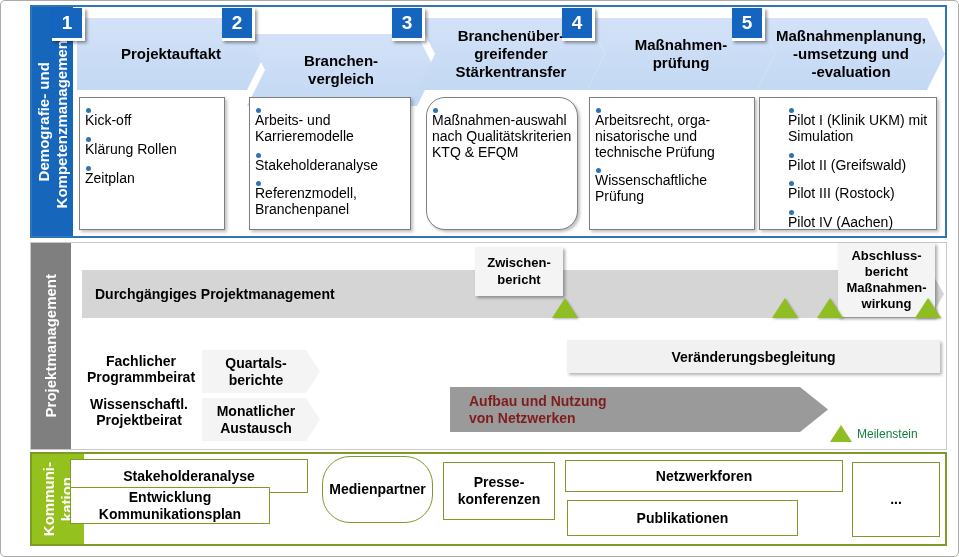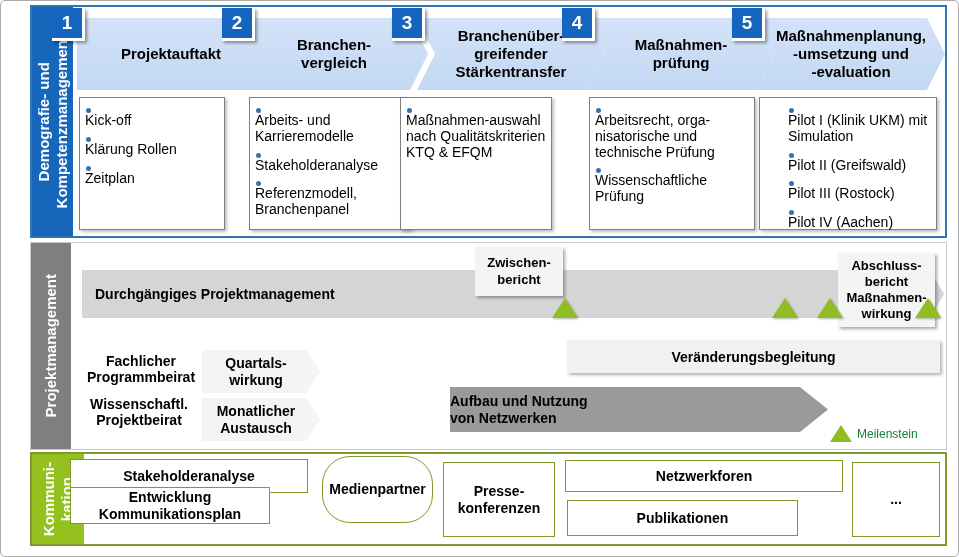--- a/index.html
+++ b/index.html
@@ -45,22 +45,22 @@
   .beirat-label{position:absolute;text-align:center;font-weight:bold;font-size:14px;line-height:1.15;color:#000;}
   .pent{position:absolute;background:#f4f4f4;filter:drop-shadow(2px 2px 2px rgba(0,0,0,.3));
      clip-path:polygon(0 0,calc(100% - 14px) 0,100% 50%,calc(100% - 14px) 100%,0 100%);
      display:flex;align-items:center;justify-content:center;text-align:center;
      font-weight:bold;font-size:14px;line-height:1.2;padding-right:10px;box-sizing:border-box;}
   .veraenderung{position:absolute;left:536px;top:97px;width:373px;height:33px;background:#f1f1f1;
      box-shadow:2px 2px 3px rgba(0,0,0,.3);display:flex;align-items:center;justify-content:center;
      font-weight:bold;font-size:14px;}
   .netz-arrow{position:absolute;left:419px;top:144px;width:378px;height:45px;background:#9a9a9a;
      clip-path:polygon(0 0,calc(100% - 28px) 0,100% 50%,calc(100% - 28px) 100%,0 100%);
-     display:flex;align-items:center;color:#000000;font-weight:bold;font-size:14px;line-height:1.15;
-     box-sizing:border-box;}
+     display:flex;align-items:center;color:#7f1d1d;font-weight:bold;font-size:14px;line-height:1.15;
+     padding-left:19px;box-sizing:border-box;}
   .legend-tri{position:absolute;left:799px;top:182px;border-left:11px solid transparent;
      border-right:11px solid transparent;border-bottom:17px solid #8ebe21;width:0;height:0;}
   .legend-label{position:absolute;left:826px;top:184px;font-size:12px;color:#15803d;}
   
   .kbox{position:absolute;background:#fff;border:1px solid #7d9b29;box-sizing:border-box;
      display:flex;align-items:center;justify-content:center;text-align:center;
      font-weight:bold;font-size:14px;line-height:1.2;color:#000;}
 </style>
 </head>
 <body>
@@ -69,21 +69,21 @@
 
   <div class="section sec-top">
     <div class="vbar vbar-top">
       <div class="vtext">Demografie- und
 Kompetenzmanagement</div>
     </div>
 
     <div class="phase-arrow arrow-first" style="left:45px;width:188px;">
       <span class="pre">Projektauftakt</span>
     </div>
-    <div class="phase-arrow arrow-notch" style="left:208px;width:188px;">
+    <div class="phase-arrow arrow-notch" style="left:215px;width:188px;margin-top:16px;">
       <span class="pre">Branchen-
 vergleich</span>
     </div>
     <div class="phase-arrow arrow-notch" style="left:385px;width:188px;">
       <span class="pre">Branchenüber-
 greifender
 Stärkentransfer</span>
     </div>
     <div class="phase-arrow arrow-notch" style="left:555px;width:188px;">
       <span class="pre">Maßnahmen-
@@ -126,21 +126,21 @@
         <li>
             <span class="bullet-dot"></span>
             <span>Stakeholderanalyse</span>
           </li>
         <li>
             <span class="bullet-dot"></span>
             <span>Referenzmodell, Branchenpanel</span>
           </li>
       </ul>
     </div>
-    <div class="detail-box" style="left:368px;width:152px;">
+    <div class="detail-box" style="left:394px;width:152px;border-radius:19px;">
       <ul>
         <li>
             <span class="bullet-dot"></span>
             <span>Maßnahmen-auswahl nach Qualitätskriterien KTQ &amp; EFQM</span>
           </li>
       </ul>
     </div>
     <div class="detail-box" style="left:557px;width:166px;">
       <ul>
         <li>
@@ -179,34 +179,34 @@
     <div class="vbar vbar-mid">
       <div class="vtext">Projektmanagement</div>
     </div>
 
     <div class="mainbar">
       <span>Durchgängiges Projektmanagement</span>
     </div>
 
     <div class="float-box pre" style="left:444px;top:4px;width:88px;height:49px;">Zwischen-
 bericht</div>
-    <div class="float-box pre" style="left:807px;top:10px;width:97px;height:74px;">Abschluss-
+    <div class="float-box pre" style="left:807px;top:0px;width:97px;height:74px;">Abschluss-
 bericht
 Maßnahmen-
 wirkung</div>
 
     <div class="tri" style="left:521px;top:55px;"></div>
     <div class="tri" style="left:741px;top:55px;"></div>
     <div class="tri" style="left:786px;top:55px;"></div>
     <div class="tri" style="left:884px;top:55px;"></div>
 
     <div class="beirat-label pre" style="left:44px;top:110px;width:132px;">Fachlicher
 Programmbeirat</div>
     <div class="pent pre" style="left:171px;top:107px;width:118px;height:43px;">Quartals-
-wirkung</div>
+berichte</div>
 
     <div class="beirat-label pre" style="left:40px;top:153px;width:136px;">Wissenschaftl.
 Projektbeirat</div>
     <div class="pent pre" style="left:171px;top:155px;width:118px;height:43px;">Monatlicher
 Austausch</div>
 
     <div class="veraenderung">Veränderungsbegleitung</div>
 
     <div class="netz-arrow pre">Aufbau und Nutzung
 von Netzwerken</div>
@@ -218,21 +218,21 @@
   <div class="section sec-bot">
     <div class="vbar vbar-bot">
       <div class="vtext">Kommuni-
 kation</div>
     </div>
 
     <div class="kbox" style="left:38px;top:5px;width:238px;height:34px;">Stakeholderanalyse</div>
     <div class="kbox pre" style="left:38px;top:33px;width:200px;height:37px;">Entwicklung
 Kommunikationsplan</div>
     <div class="kbox" style="left:290px;top:2px;width:111px;height:67px;border-radius:28px;">Medienpartner</div>
-    <div class="kbox pre" style="left:411px;top:8px;width:112px;height:75px;">Presse-
+    <div class="kbox pre" style="left:411px;top:8px;width:112px;height:58px;">Presse-
 konferenzen</div>
     <div class="kbox" style="left:533px;top:6px;width:278px;height:32px;">Netzwerkforen</div>
     <div class="kbox" style="left:535px;top:46px;width:231px;height:36px;">Publikationen</div>
     <div class="kbox" style="left:820px;top:8px;width:88px;height:75px;">...</div>
   </div>
 
   <div class="frame"></div>
 </div>
 
 </body></html>

